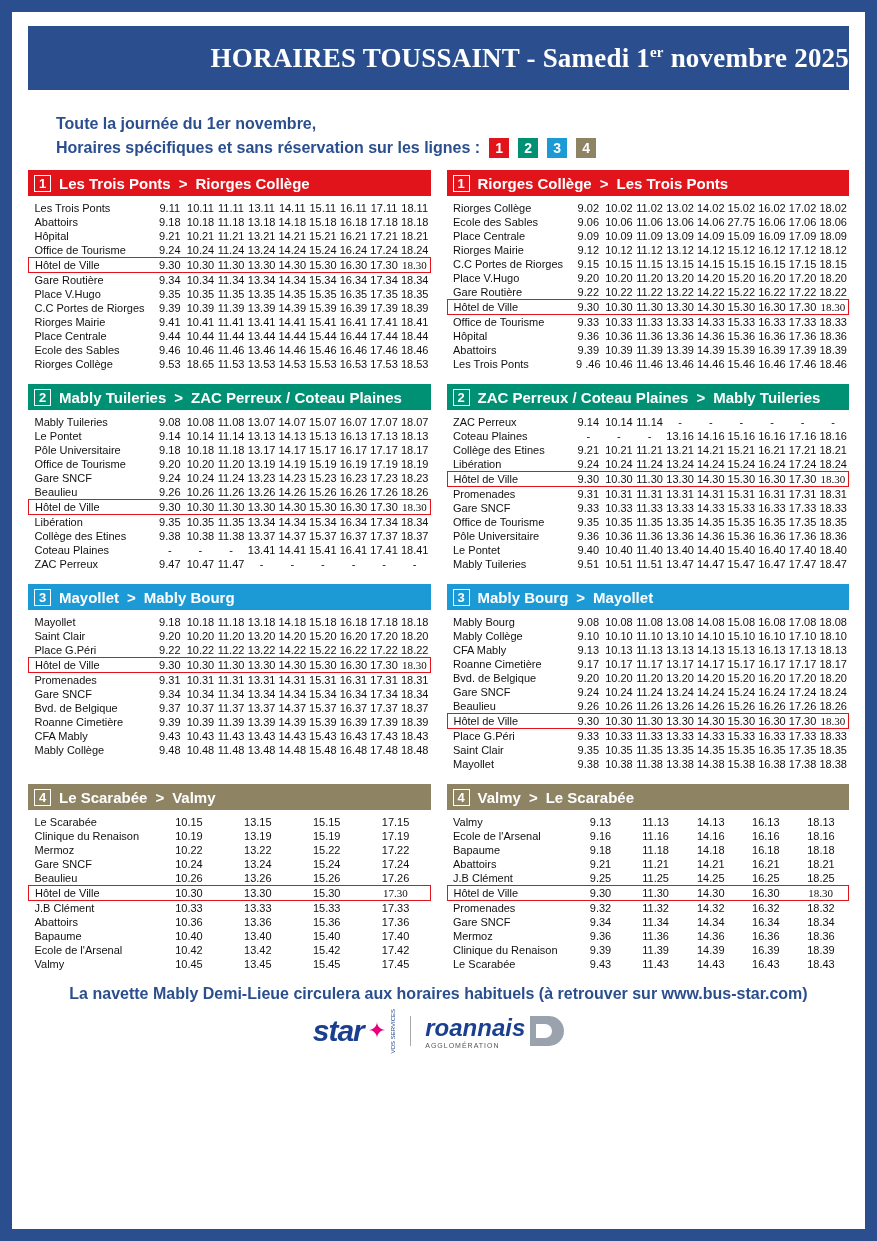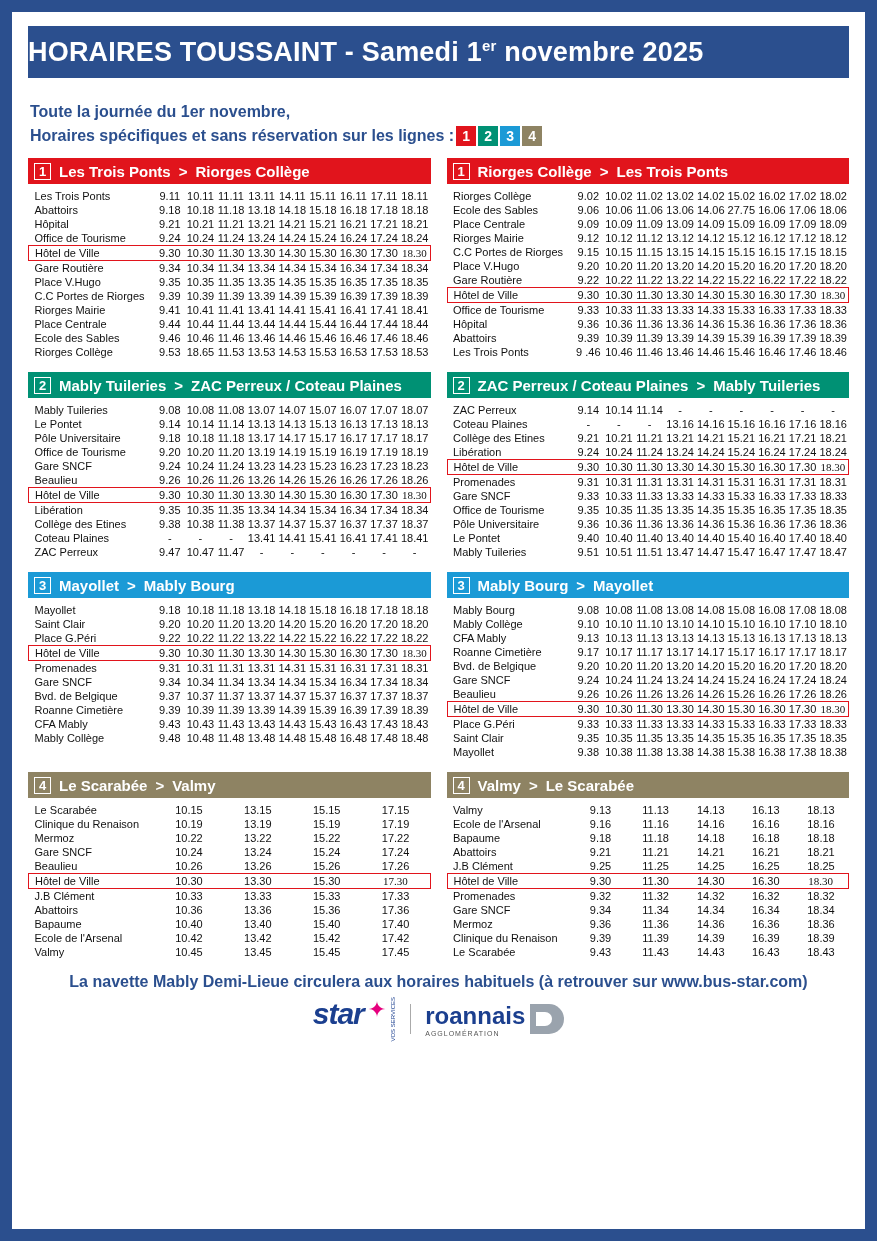--- a/index.html
+++ b/index.html
@@ -13,32 +13,32 @@
   }
   .page{
     position:absolute;left:0;top:0;width:877px;height:1241px;
     border:12px solid #2b4f8e;
     box-sizing:border-box;
     background:#ffffff;
   }
   .header{
     margin:14px 16px 0 16px;
     background:#2b4f8e;
-    height:52px;
-    display:flex;align-items:center;justify-content:flex-start;
+    height:64px;
+    display:flex;align-items:center;justify-content:flex-end;font-family:Liberation Serif, serif;
   }
   .header h1{
     margin:0;color:#ffffff;font-size:27px;font-weight:bold;letter-spacing:.2px;
   }
   .header h1 sup{font-size:15px;vertical-align:super;}
   .intro{
-    margin:22px 0 10px 18px;
+    margin:22px 0 10px 44px;
     color:#2b4f8e;font-weight:bold;font-size:16px;line-height:1.5;
   }
-  .intro .line2{display:flex;align-items:center;}
+  .intro .line2{display:flex;align-items:center;gap:7px;}
   .linechip{
     display:inline-block;width:20px;height:20px;line-height:20px;
     text-align:center;color:#fff;font-size:14px;font-weight:bold;
     margin-left:2px;
   }
   .c1{background:#e1141c;}
   .c2{background:#009174;}
   .c3{background:#1b9ad6;}
   .c4{background:#8e8363;}
 
@@ -93,30 +93,30 @@
   .sep{height:9px;}
 
   .footnote{
     text-align:center;color:#2b4f8e;font-size:16px;font-weight:bold;
     margin-top:1px;
   }
   .logos{
     margin-top:6px;display:flex;align-items:center;justify-content:center;gap:14px;
   }
   .logo-star{
-    display:flex;align-items:flex-start;gap:4px;
+    display:flex;align-items:center;gap:4px;
   }
   .logo-star .word{
     font-size:30px;font-weight:bold;color:#1b3f8f;font-style:italic;letter-spacing:-1px;
   }
   .logo-star .star{color:#e6007e;font-size:22px;}
   .logo-star .sub{font-size:6px;color:#1b3f8f;writing-mode:vertical-rl;transform:rotate(180deg);}
   .divider{width:1px;height:30px;background:#aaa;}
   .logo-roannais{display:flex;align-items:center;gap:5px;}
-  .logo-roannais .rn{font-size:24px;font-weight:bold;color:#1b3f8f;}
+  .logo-roannais .rn{font-size:24px;font-weight:bold;color:#1b3f8f;font-style:italic;}
   .logo-roannais .agg{font-size:7px;color:#555;letter-spacing:1px;}
   .logo-roannais .swoosh{
     width:34px;height:30px;background:#9aa3ad;border-radius:0 16px 16px 0;
     position:relative;
   }
   .logo-roannais .swoosh:after{
     content:"";position:absolute;left:6px;top:8px;width:16px;height:14px;
     background:#fff;border-radius:0 10px 10px 0;
   }
 </style>

